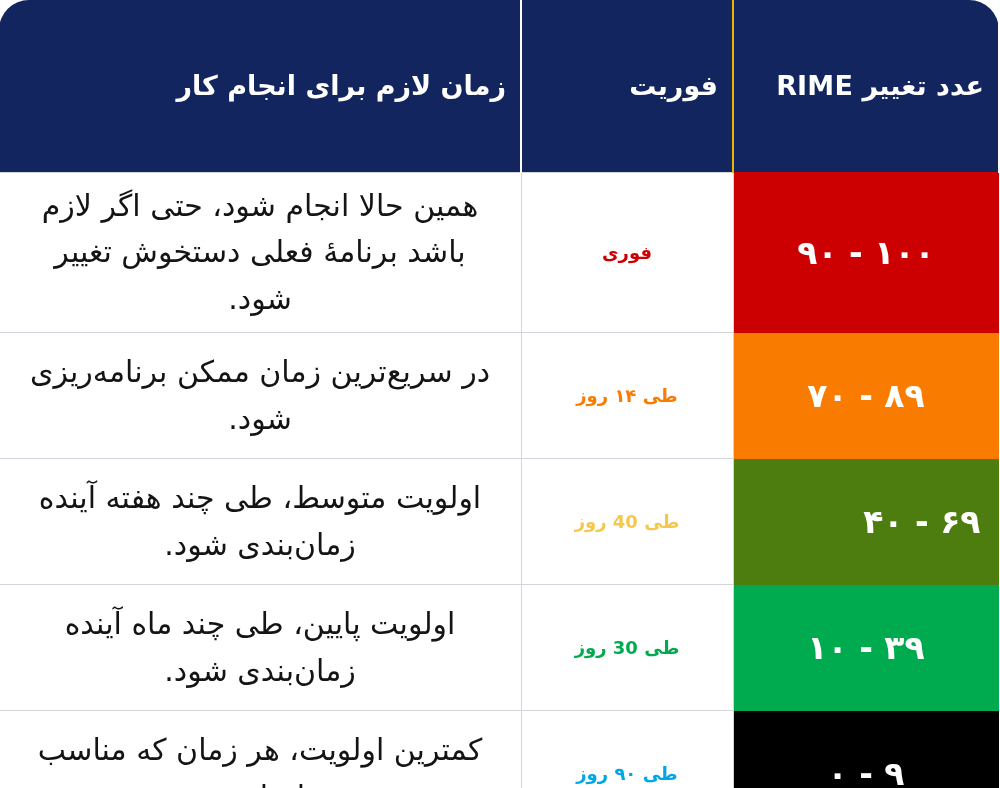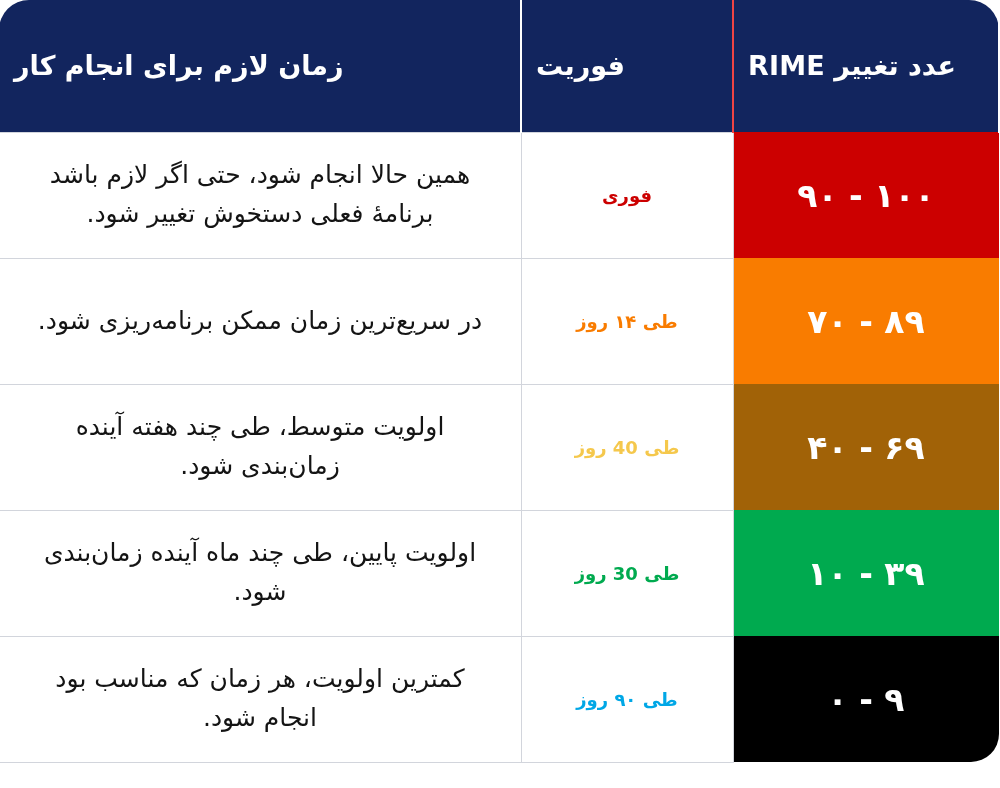--- a/index.html
+++ b/index.html
@@ -31,36 +31,36 @@
 
   
   col.col-score { width: 266px; }
   col.col-urgency { width: 212px; }
   col.col-desc  { width: 522px; }
 
   
   thead th {
     background: #12255e;
     color: #ffffff;
-    height: 132px;
+    height: 172px;
     padding: 0 14px;
-    text-align: left;
+    text-align: right;
     vertical-align: middle;
     font-size: 27px;
     font-weight: bold;
     letter-spacing: 0.2px;
     border: none;
     box-sizing: border-box;
   }
   thead th.th-score {
     border-top-right-radius: 30px;
     border-right: 2px solid #ffffff;
   }
   thead th.th-urgency {
-    border-right: 2px solid #ef4444;
+    border-right: 2px solid #eab308;
     border-left: 2px solid #ffffff;
   }
   thead th.th-desc {
     border-top-left-radius: 30px;
     border-left: 2px solid #ffffff;
   }
 
   
   tbody td {
     height: 126px;
@@ -83,21 +83,21 @@
   td.urgency-cell {
     background: #ffffff;
     font-size: 18px;
     font-weight: bold;
     white-space: nowrap;
   }
 
   td.desc-cell {
     background: #ffffff;
     color: #141414;
-    font-size: 25px;
+    font-size: 30px;
     line-height: 1.55;
     font-weight: normal;
     padding: 10px 26px;
   }
 
   tbody tr:last-child td.score-cell {
     border-bottom-left-radius: 0;
     border-bottom-right-radius: 28px;
   }
   tbody tr:last-child td.desc-cell {
@@ -128,21 +128,21 @@
           <td class="score-cell" style="background: rgb(204, 0, 0);">۱۰۰ - ۹۰</td>
           <td class="urgency-cell" style="color: rgb(204, 0, 0);">فوری</td>
           <td class="desc-cell">همین حالا انجام شود، حتی اگر لازم باشد برنامهٔ فعلی دستخوش تغییر شود.</td>
         </tr>
         <tr>
           <td class="score-cell" style="background: rgb(249, 124, 0);">۸۹ - ۷۰</td>
           <td class="urgency-cell" style="color: rgb(249, 124, 0);">طی ۱۴ روز</td>
           <td class="desc-cell">در سریع‌ترین زمان ممکن برنامه‌ریزی شود.</td>
         </tr>
         <tr>
-          <td class="score-cell" style="background: #a16207;">۶۹ - ۴۰</td>
+          <td class="score-cell" style="background: #4d7c0f; text-align: right;">۶۹ - ۴۰</td>
           <td class="urgency-cell" style="color: rgb(245, 200, 76);">طی 40 روز</td>
           <td class="desc-cell">اولویت متوسط، طی چند هفته آینده زمان‌بندی شود.</td>
         </tr>
         <tr>
           <td class="score-cell" style="background: rgb(0, 170, 79);">۳۹ - ۱۰</td>
           <td class="urgency-cell" style="color: rgb(0, 170, 79);">طی 30 روز</td>
           <td class="desc-cell">اولویت پایین، طی چند ماه آینده زمان‌بندی شود.</td>
         </tr>
         <tr>
           <td class="score-cell" style="background: #000000;">۹ - ۰</td>

